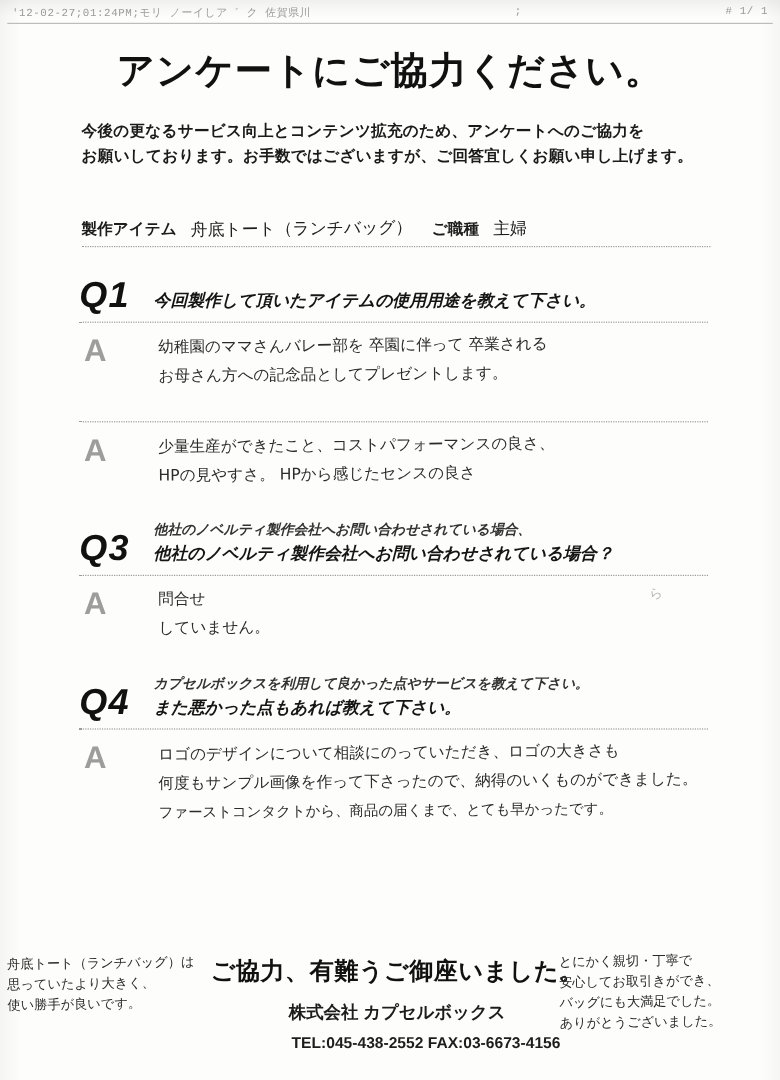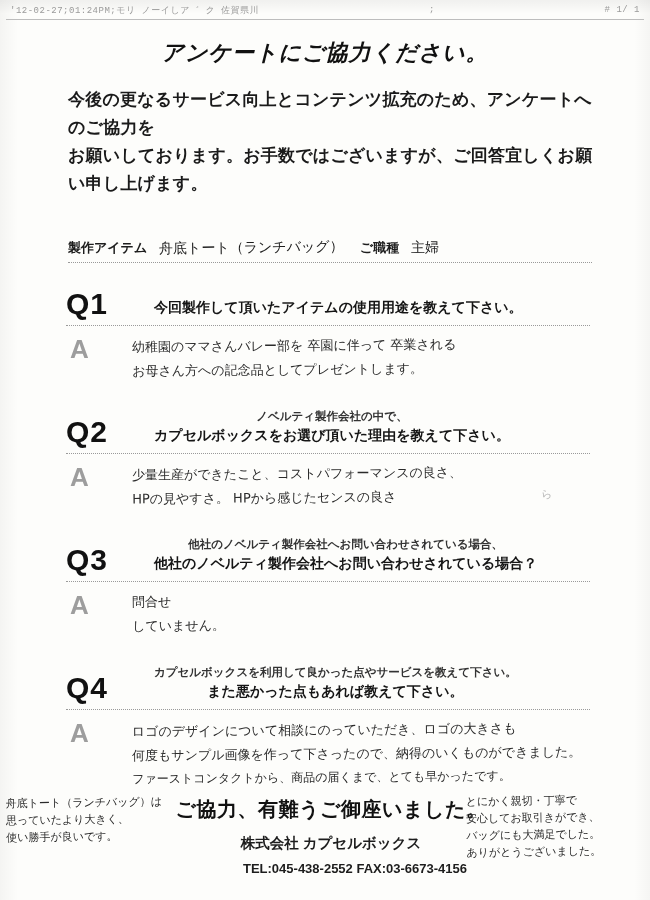--- a/index.html
+++ b/index.html
@@ -61,31 +61,30 @@
     top: 24px;
     left: 0;
     right: 0;
     bottom: 0;
     padding: 0 30px;
     box-sizing: border-box;
   }
 
   h1.title {
     margin: 14px 0 0 0;
-    font-size: 22px;
+    font-size: 31px;
     font-weight: bold;
     text-align: center;
     letter-spacing: 1px;
     color: #111;
-    font-style: italic;
   }
 
   .intro {
     margin: 18px 26px 0 38px;
-    font-size: 17px;
+    font-size: 13px;
     line-height: 1.65;
     color: #1a1a1a;
     font-weight: bold;
     letter-spacing: 0.2px;
   }
 
   .meta-row {
     margin: 41px 28px 0 38px;
     font-size: 13px;
     display: flex;
@@ -101,39 +100,39 @@
     transform: rotate(-0.7deg);
     display: inline-block;
     margin: 0 10px 0 6px;
     white-space: nowrap;
   }
 
   .qblock { margin: 26px 0 0 0; }
   .qhead {
     display: flex;
     align-items: flex-end;
-    gap: 26px;
+    gap: 0;
     padding-left: 36px;
+    font-style: italic;
   }
   .qnum {
     font-size: 30px;
     font-weight: bold;
     letter-spacing: 1px;
     line-height: 1;
     color: #111;
     flex: none;
     width: 62px;
   }
   .qtext {
     font-size: 14px;
     font-weight: bold;
     line-height: 1.45;
     padding-bottom: 2px;
     color: #151515;
-    text-align: center;
   }
   .qtext .sub {
     display: block;
     font-size: 11.5px;
     font-weight: bold;
     color: #333;
   }
   .qrule {
     margin: 6px 30px 0 36px;
     border-top: 1px dotted #9a9a9a;
@@ -257,27 +256,20 @@
       <div class="ablock">
         <div class="alabel">A</div>
         <div class="answer">
           <span class="line">幼稚園のママさんバレー部を 卒園に伴って 卒業される</span>
           <span class="line">お母さん方への記念品としてプレゼントします。</span>
         </div>
       </div>
     </div>
 
     <div class="qblock">
-      <div class="qhead">
-        <div class="qnum">Q2</div>
-        <div class="qtext">
-          <span class="sub">ノベルティ製作会社の中で、</span>
-          <span>カプセルボックスをお選び頂いた理由を教えて下さい。</span>
-        </div>
-      </div>
       <div class="qrule"></div>
       <div class="ablock">
         <div class="alabel">A</div>
         <div class="answer">
           <span class="line">少量生産ができたこと、コストパフォーマンスの良さ、</span>
           <span class="line">HPの見やすさ。 HPから感じたセンスの良さ</span>
         </div>
       </div>
     </div>
 

